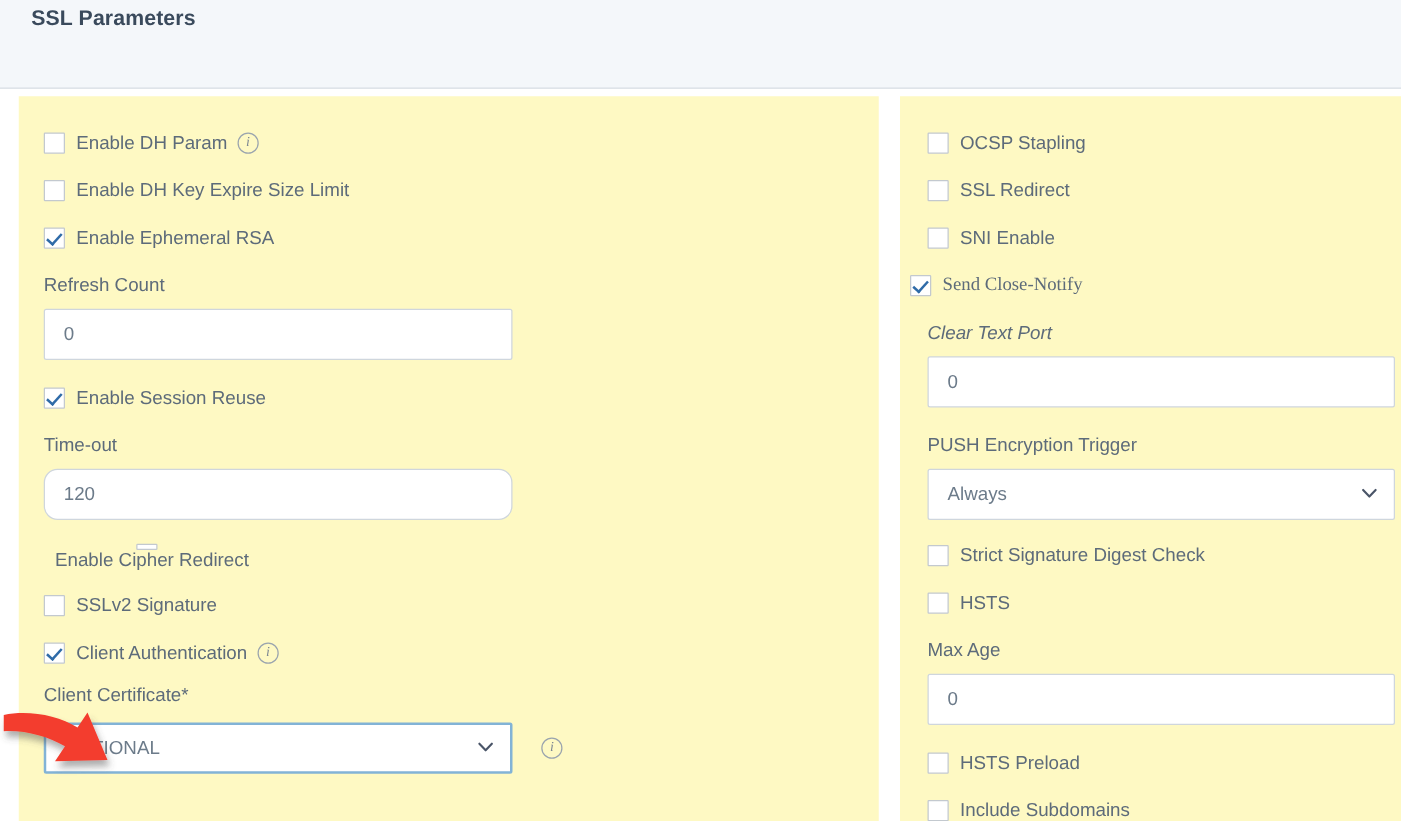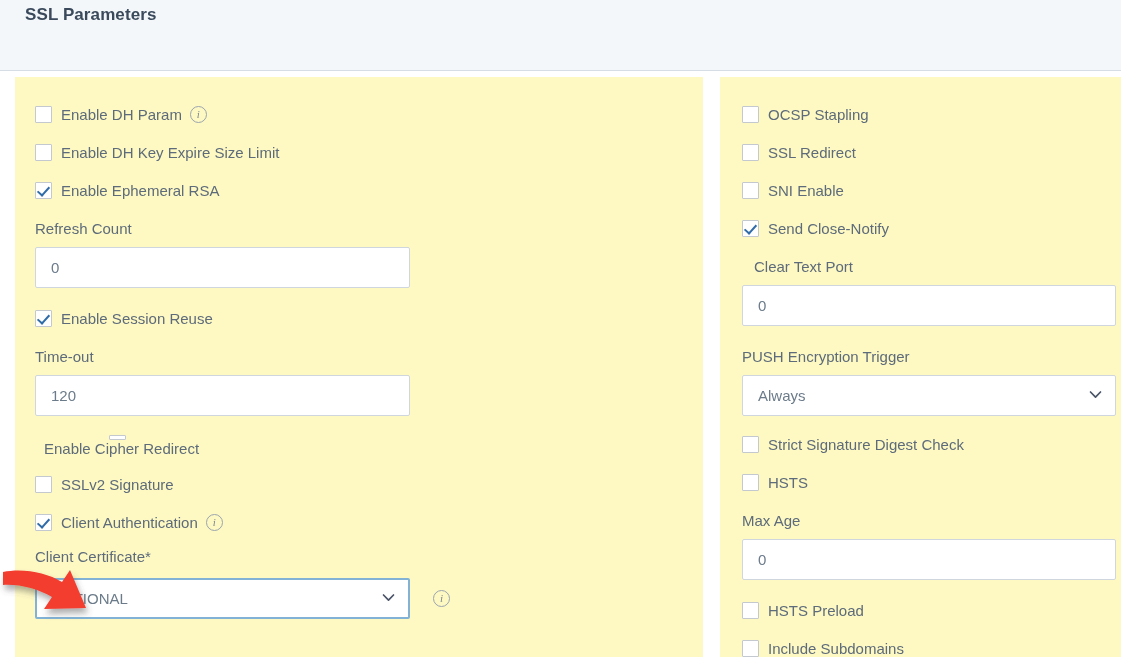--- a/index.html
+++ b/index.html
@@ -210,21 +210,21 @@
 
       <div class="field-label" style="left:20px; top:143px;">Refresh Count</div>
       <div class="text-input" style="left:20px; top:170px; width:375px;">0</div>
 
       <div class="cb-row" style="left:20px; top:230px;">
         <span class="checkbox checked"></span>
         <span class="cb-label">Enable Session Reuse</span>
       </div>
 
       <div class="field-label" style="left:20px; top:271px;">Time-out</div>
-      <div class="text-input" style="left:20px; top:298px; width:375px;">120</div>
+      <div class="text-input" style="left:20px; top:298px; width:375px;border-radius:11px;">120</div>
 
       <div class="cb-row" style="left:20px; top:358px;flex-direction:column;">
         <span class="checkbox"></span>
         <span class="cb-label">Enable Cipher Redirect</span>
       </div>
 
       <div class="cb-row" style="left:20px; top:396px;">
         <span class="checkbox"></span>
         <span class="cb-label">SSLv2 Signature</span>
       </div>
@@ -257,26 +257,26 @@
       <div class="cb-row" style="left:22px; top:64px;">
         <span class="checkbox"></span>
         <span class="cb-label">SSL Redirect</span>
       </div>
 
       <div class="cb-row" style="left:22px; top:102px;">
         <span class="checkbox"></span>
         <span class="cb-label">SNI Enable</span>
       </div>
 
-      <div class="cb-row" style="left:22px; top:140px;">
+      <div class="cb-row" style="left:8px; top:140px;font-family:Liberation Serif, serif;">
         <span class="checkbox checked"></span>
         <span class="cb-label">Send Close-Notify</span>
       </div>
 
-      <div class="field-label" style="left:34px; top:181px;">Clear Text Port</div>
+      <div class="field-label" style="left:22px; top:181px;font-style:italic;">Clear Text Port</div>
       <div class="text-input" style="left:22px; top:208px; width:374px;">0</div>
 
       <div class="field-label" style="left:22px; top:271px;">PUSH Encryption Trigger</div>
       <div class="select-box" style="left:22px; top:298px; width:374px;">Always<span class="chevron">
           <svg width="13" height="13" viewBox="0 0 13 13">
               <path d="M1.5 4 L6.5 9.2 L11.5 4" stroke="#4a5568" stroke-width="1.7" fill="none" stroke-linecap="round" stroke-linejoin="round"></path>
             </svg>
         </span></div>
 
       <div class="cb-row" style="left:22px; top:356px;">

